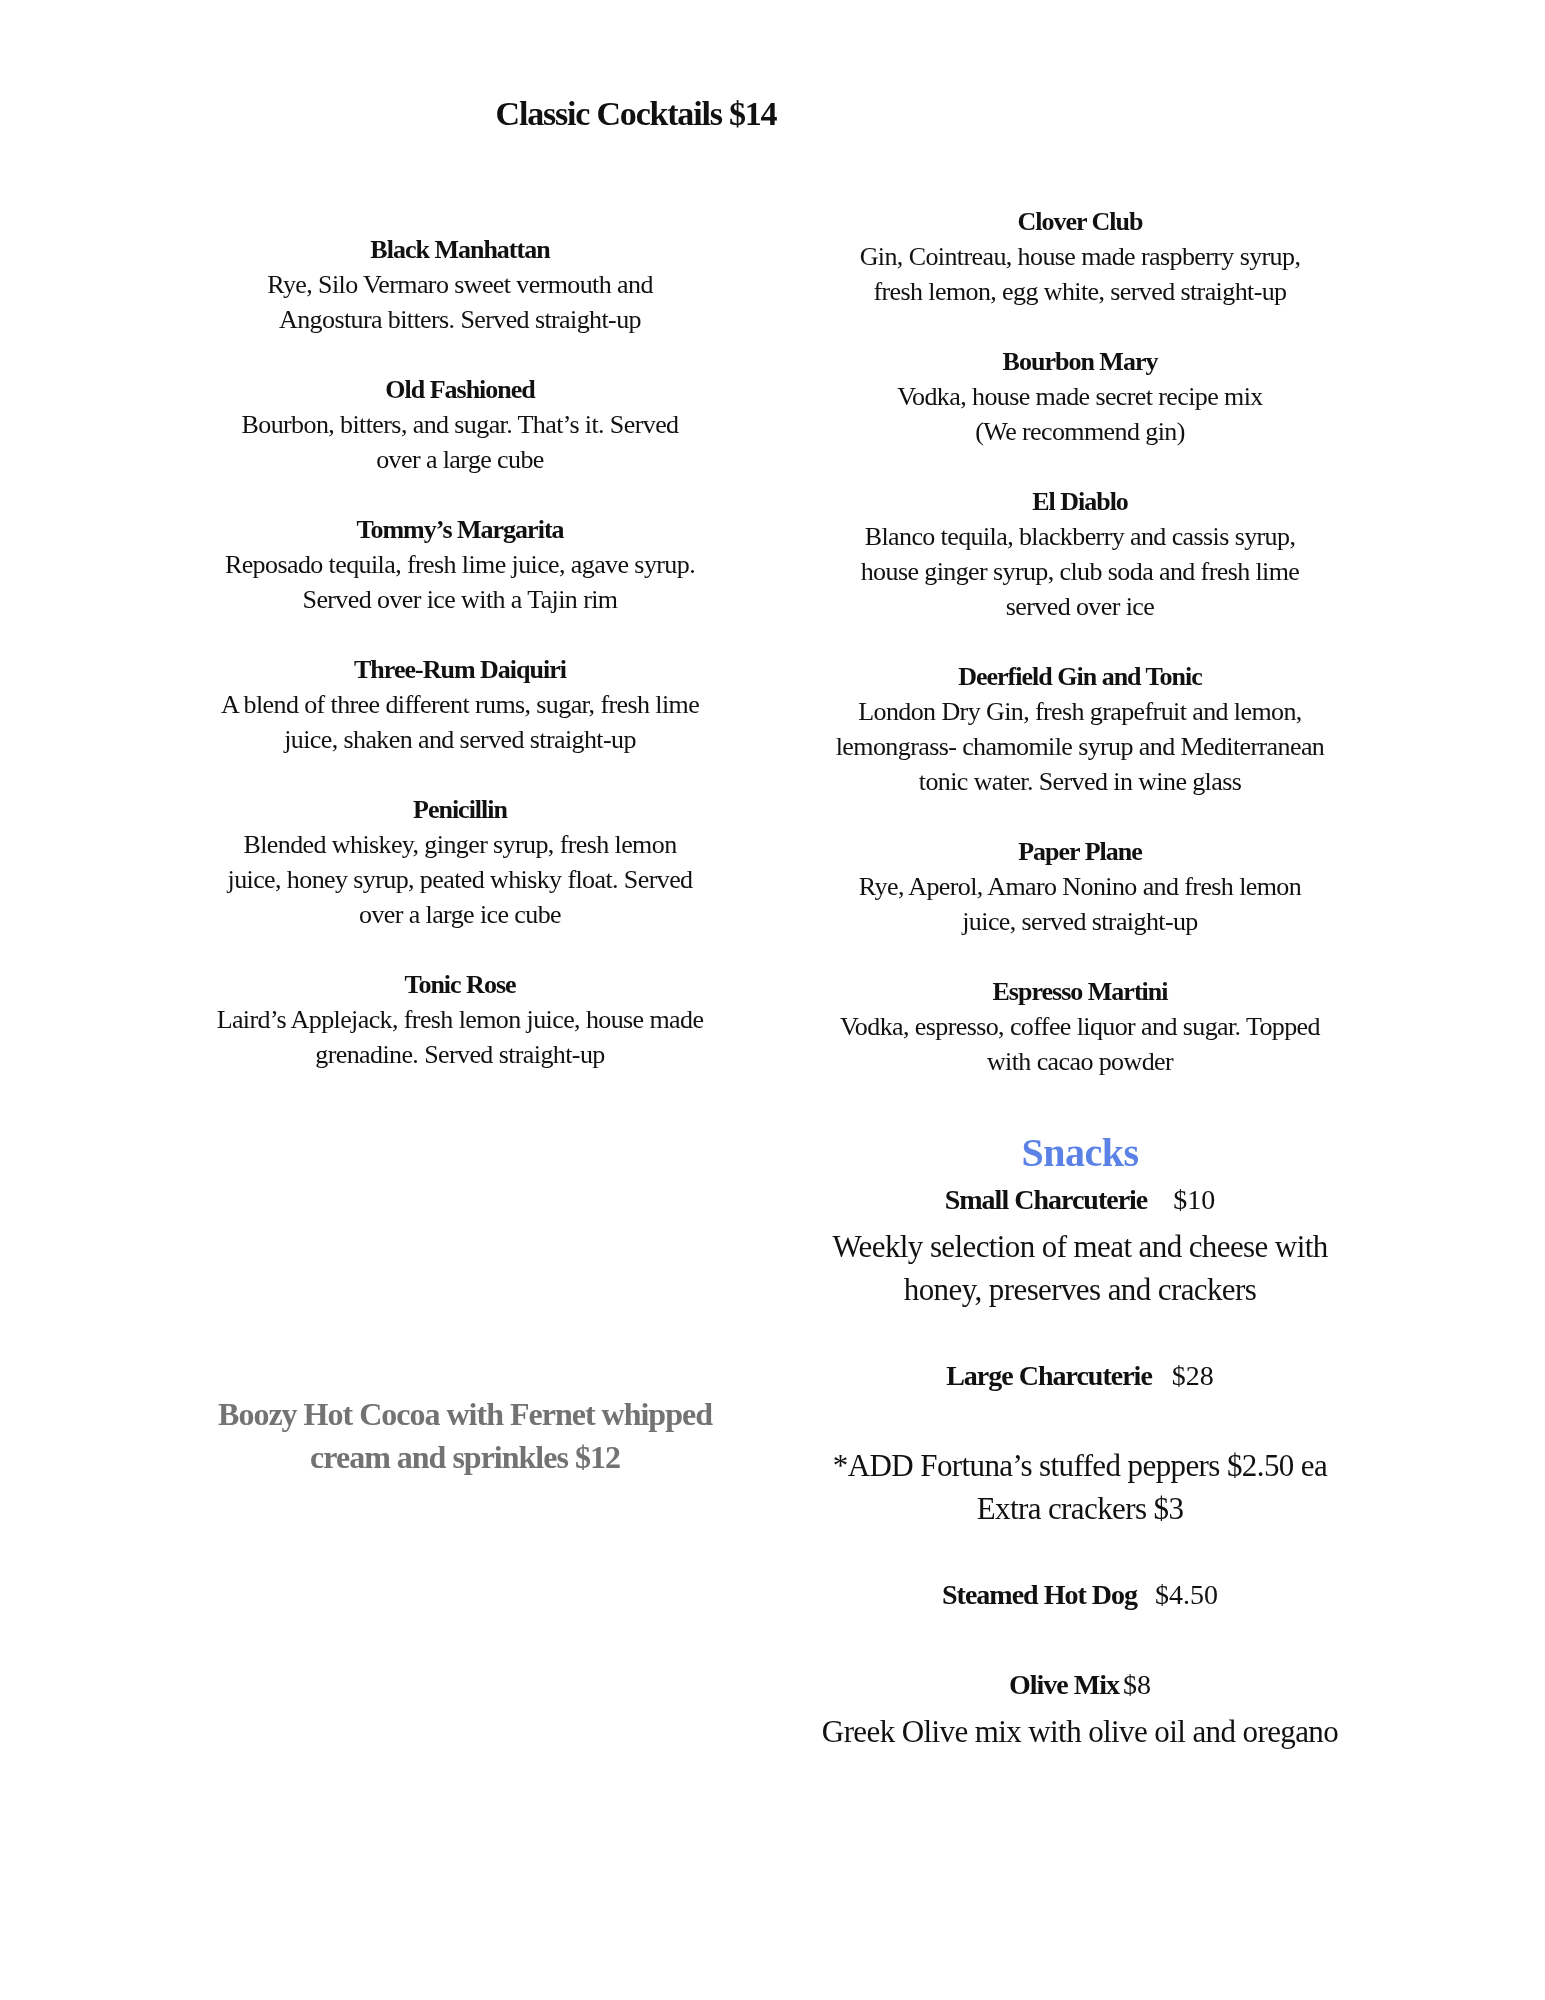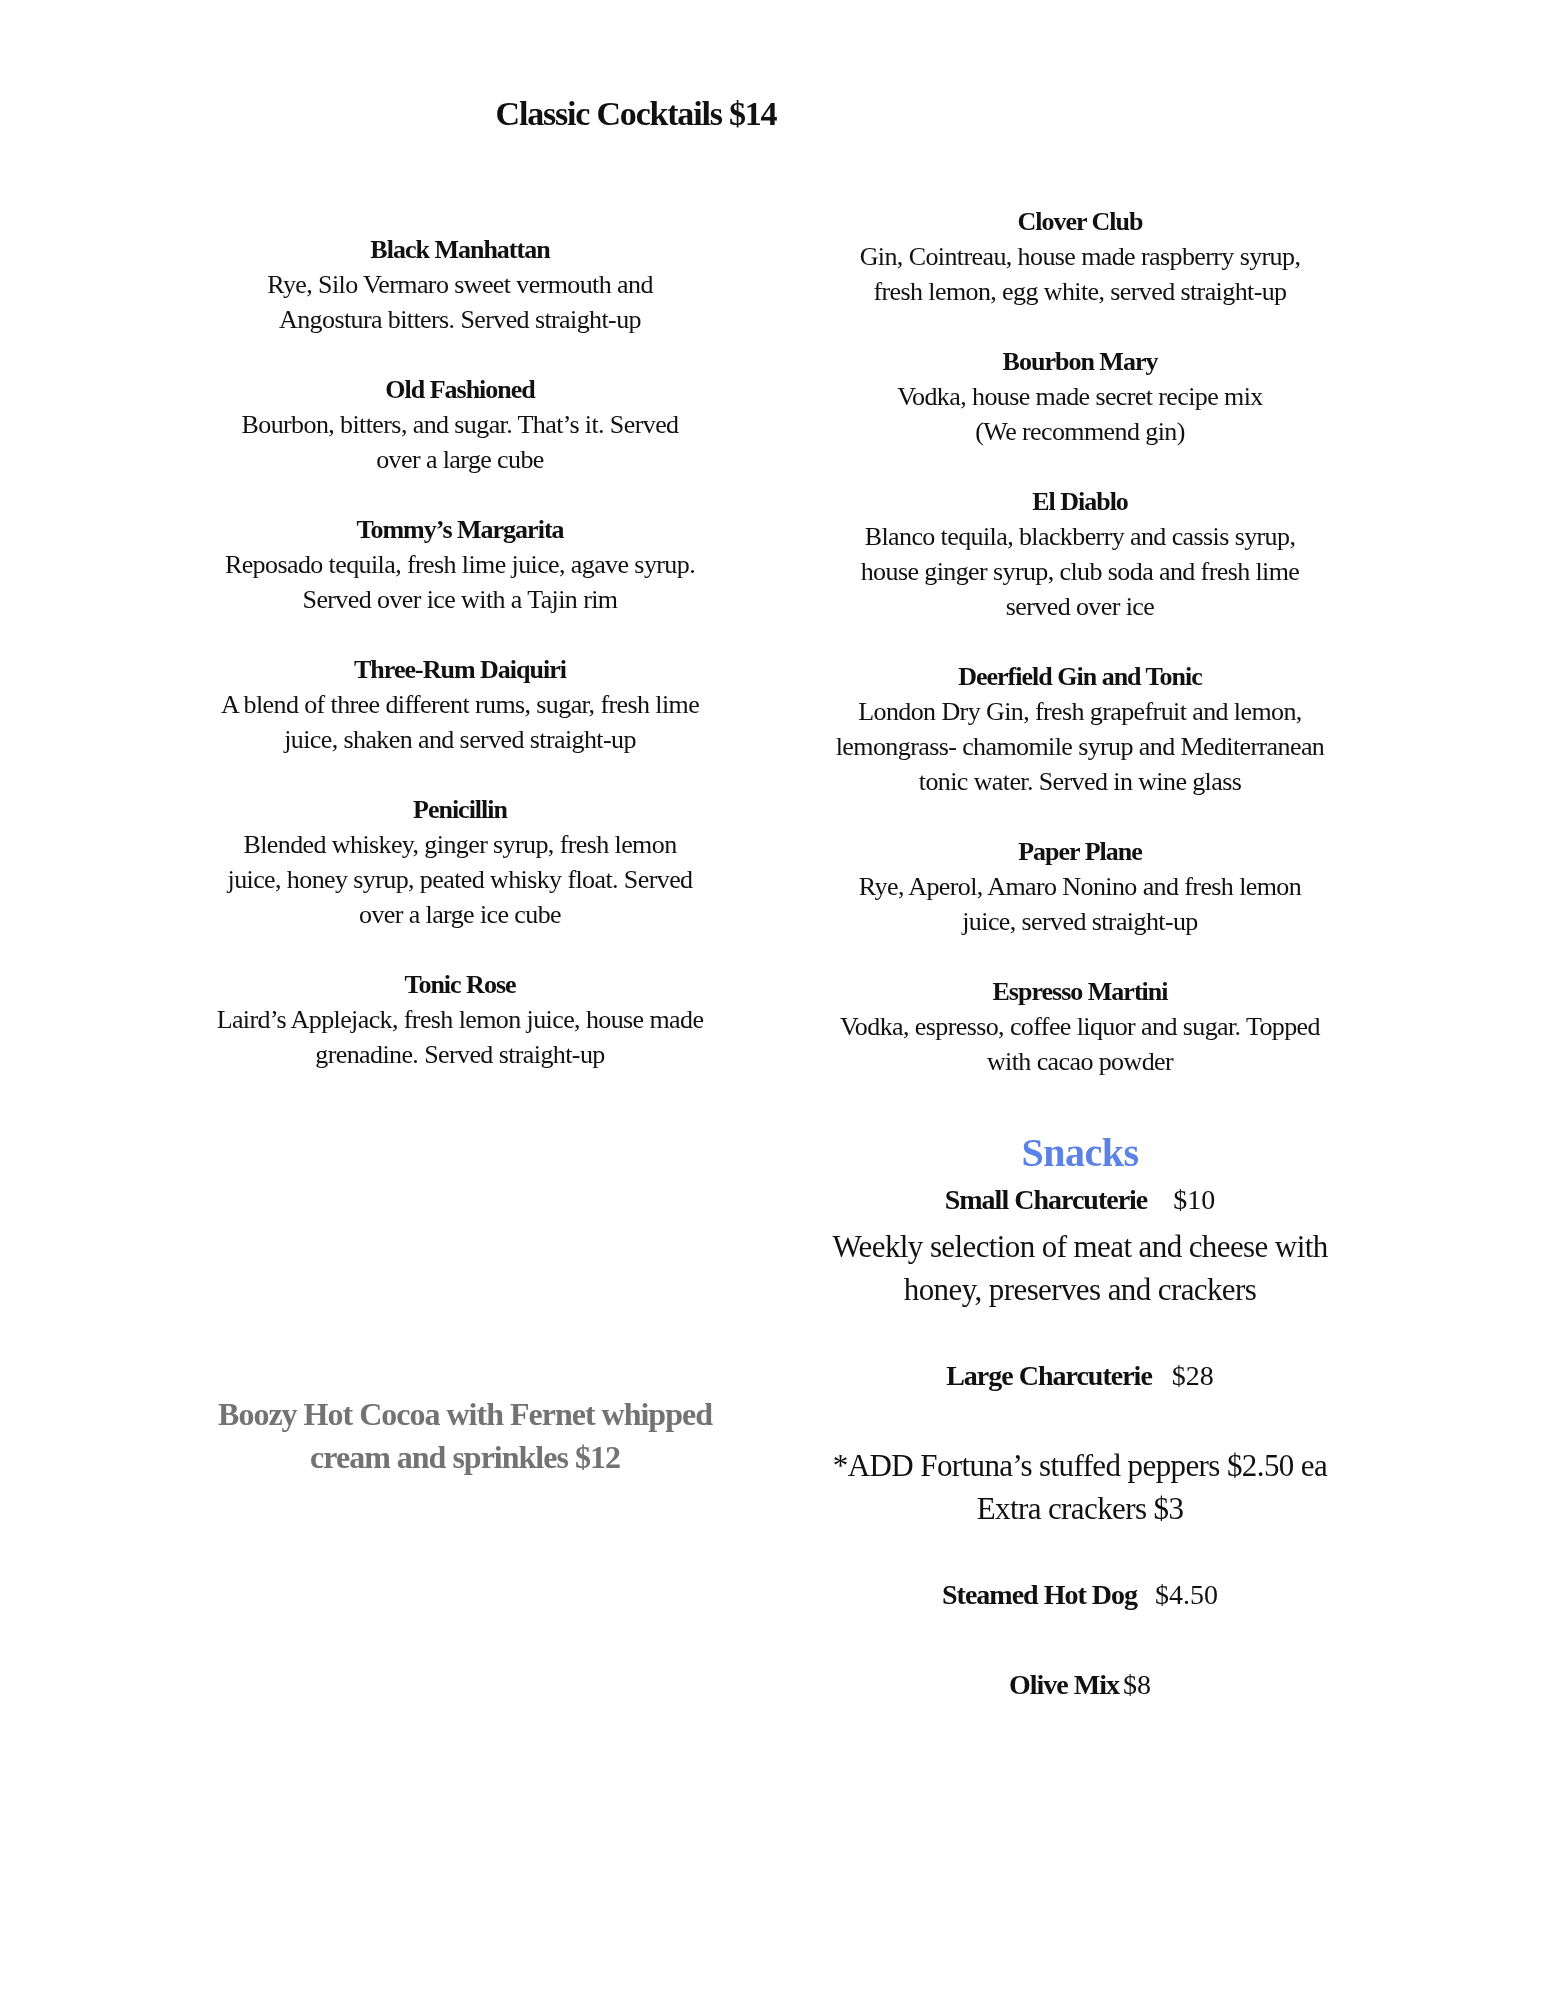--- a/index.html
+++ b/index.html
@@ -222,16 +222,17 @@
       </div>
     </div>
 
     <div style="height:43px"></div>
 
     <div class="snack-row">
       <div class="snack-heading">
         <span class="snack-name">Olive Mix</span>
         <span class="snack-price">$8</span>
       </div>
+      <div class="snack-line">Greek Olive mix with olive oil and oregano</div>
     </div>
   </div>
 
 </div>
 
 </body></html>

